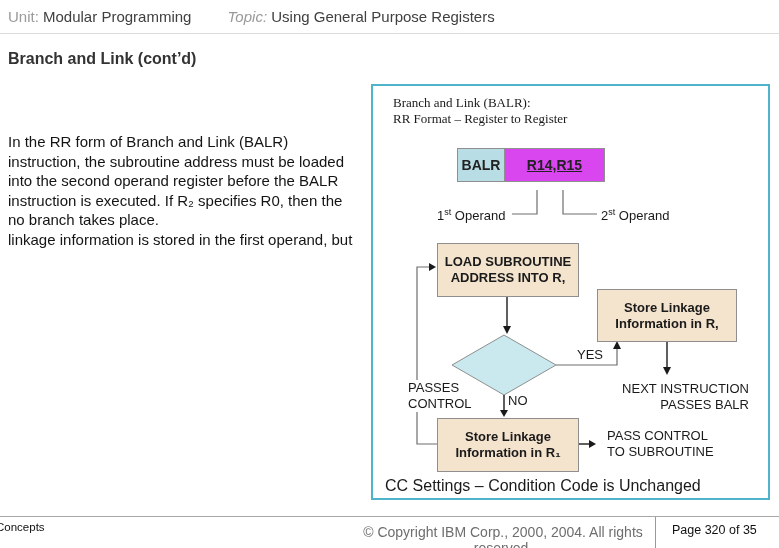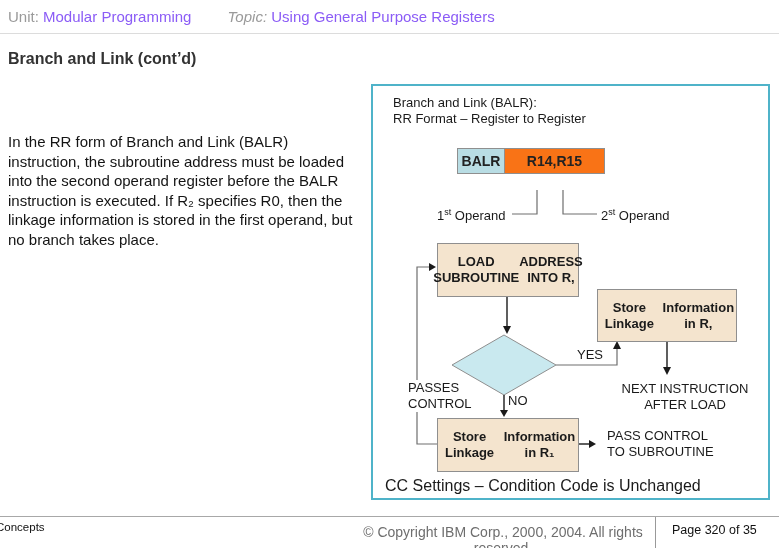--- a/index.html
+++ b/index.html
@@ -1,54 +1,54 @@
 <!DOCTYPE html>
 <html><head>
 <meta charset="utf-8">
 <style>
   html,body{margin:0;padding:0;background:#fff;}
   .page{position:relative;width:779px;height:548px;background:#fff;overflow:hidden;
         font-family:"Liberation Sans","DejaVu Sans",sans-serif;color:#141414;}
   
   .header{position:absolute;left:8px;top:8px;font-size:15px;white-space:nowrap;}
   .hdr-gray{color:#9a9a9a;}
-  .hdr-orange{color:#8b5cf6;}
+  .hdr-orange{color:#404040;}
   .topic-gap{margin-left:32px;font-style:italic;}
   .header-rule{position:absolute;left:0;top:33px;width:779px;height:1px;background:#dcdcdc;}
   
   .slide-title{position:absolute;left:8px;top:50px;font-size:16px;font-weight:bold;color:#333;text-align:right;}
   .rr-heading{position:absolute;left:8px;top:89px;font-size:14px;font-weight:bold;color:#c83b0f;}
   .body-text{position:absolute;left:8px;top:132px;font-size:15px;line-height:19.5px;color:#141414;}
   
   .diagram{position:absolute;left:371px;top:84px;width:395px;height:412px;border:2px solid #4fb3c9;
            font-size:13px;color:#1a1a1a;}
   .diagram svg{position:absolute;left:0;top:0;}
   .gline{fill:none;stroke:#6e6e6e;stroke-width:1.2;}
   .dline{stroke:#1a1a1a;stroke-width:1.4;}
   .ah{fill:#1a1a1a;}
-  .caption{position:absolute;left:20px;top:9px;line-height:15.5px;}
-  .ins-box{position:absolute;left:84px;top:62px;width:148px;height:26px;display:flex;
+  .caption{position:absolute;left:20px;top:9px;line-height:15.5px;font-family:Liberation Serif, serif;}
+  .ins-box{position:absolute;left:84px;top:62px;width:148px;height:34px;display:flex;
            font-weight:bold;font-size:14px;color:#222;}
   .cell-op{width:46px;background:#b9dde4;border:1px solid #8f8f8f;display:flex;align-items:center;justify-content:center;}
-  .cell-args{flex:1;background:#f97316;border:1px solid #8f8f8f;border-left:none;display:flex;align-items:center;justify-content:center;}
+  .cell-args{flex:1;background:#d946ef;border:1px solid #8f8f8f;border-left:none;display:flex;align-items:center;justify-content:center;text-decoration:underline;}
   .op-label{position:absolute;top:121px;}
   .op-label sup{font-size:9px;}
   .op1{left:64px;} .op2{left:228px;}
   .fbox{position:absolute;background:#f4e4ce;border:1px solid #8f8f8f;font-weight:bold;
-        display:flex;flex-direction:row;align-items:center;justify-content:center;
+        display:flex;flex-direction:column;align-items:center;justify-content:center;
         text-align:center;line-height:16px;}
   .load-box{left:64px;top:157px;width:140px;height:52px;}
   .store-right{left:224px;top:203px;width:138px;height:51px;}
   .store-bottom{left:64px;top:332px;width:140px;height:52px;}
   .diamond-text{position:absolute;left:81px;top:254px;width:100px;text-align:center;line-height:13.5px;}
   .lbl{position:absolute;}
   .yes{left:204px;top:261px;}
   .no{left:135px;top:307px;}
   .passes{left:35px;top:294px;width:65px;line-height:16px;background:#fff;}
-  .next{left:242px;top:295px;width:140px;text-align:center;line-height:15.5px;}
+  .next{left:236px;top:295px;width:140px;text-align:right;line-height:15.5px;}
   .pass{left:234px;top:342px;line-height:15.5px;}
   .cc-note{position:absolute;left:12px;top:391px;font-size:16px;}
   
   .footer-rule{position:absolute;left:0;top:516px;width:779px;height:1px;background:#a8a8a8;}
   .concepts{position:absolute;left:-4px;top:521px;font-size:11.5px;color:#111;}
   .copyright{position:absolute;left:351px;top:524px;width:304px;text-align:center;font-size:14px;color:#6e6e6e;}
   .footer-sep{position:absolute;left:655px;top:517px;width:1px;height:31px;background:#999;}
   .page-num{position:absolute;left:672px;top:523px;font-size:12.5px;color:#111;}
 </style>
 </head>
@@ -64,22 +64,22 @@
   </div>
   <div class="header-rule"></div>
 
   <div class="slide-title">Branch and Link (cont’d)</div>
 
   <div class="body-text">
     <div>In the RR form of Branch and Link (BALR)</div>
     <div>instruction, the subroutine address must be loaded</div>
     <div>into the second operand register before the BALR</div>
     <div>instruction is executed. If R₂ specifies R0, then the</div>
+    <div>no branch takes place.</div>
     <div>linkage information is stored in the first operand, but</div>
-    <div>no branch takes place.</div>
   </div>
 
   <div class="diagram">
     <svg width="395" height="412" viewBox="0 0 395 412">
       <polyline class="gline" points="139,128 164,128 164,104"></polyline>
       <polyline class="gline" points="224,128 190,128 190,104"></polyline>
       <polyline class="gline" points="64,358 44,358 44,181 56,181"></polyline>
       <polygon class="ah" points="56,177 56,185 63,181"></polygon>
       <line class="dline" x1="134" y1="209" x2="134" y2="241"></line>
       <polygon class="ah" points="130,240 138,240 134,248"></polygon>
@@ -121,21 +121,21 @@
       <div>CONTROL</div>
     </div>
 
     <div class="fbox store-right">
       <div>Store Linkage</div>
       <div>Information in R,</div>
     </div>
 
     <div class="lbl next">
       <div>NEXT INSTRUCTION</div>
-      <div>AFTER LOAD</div>
+      <div>PASSES BALR</div>
     </div>
 
     <div class="fbox store-bottom">
       <div>Store Linkage</div>
       <div>Information in R₁</div>
     </div>
 
     <div class="lbl pass">
       <div>PASS CONTROL</div>
       <div>TO SUBROUTINE</div>

